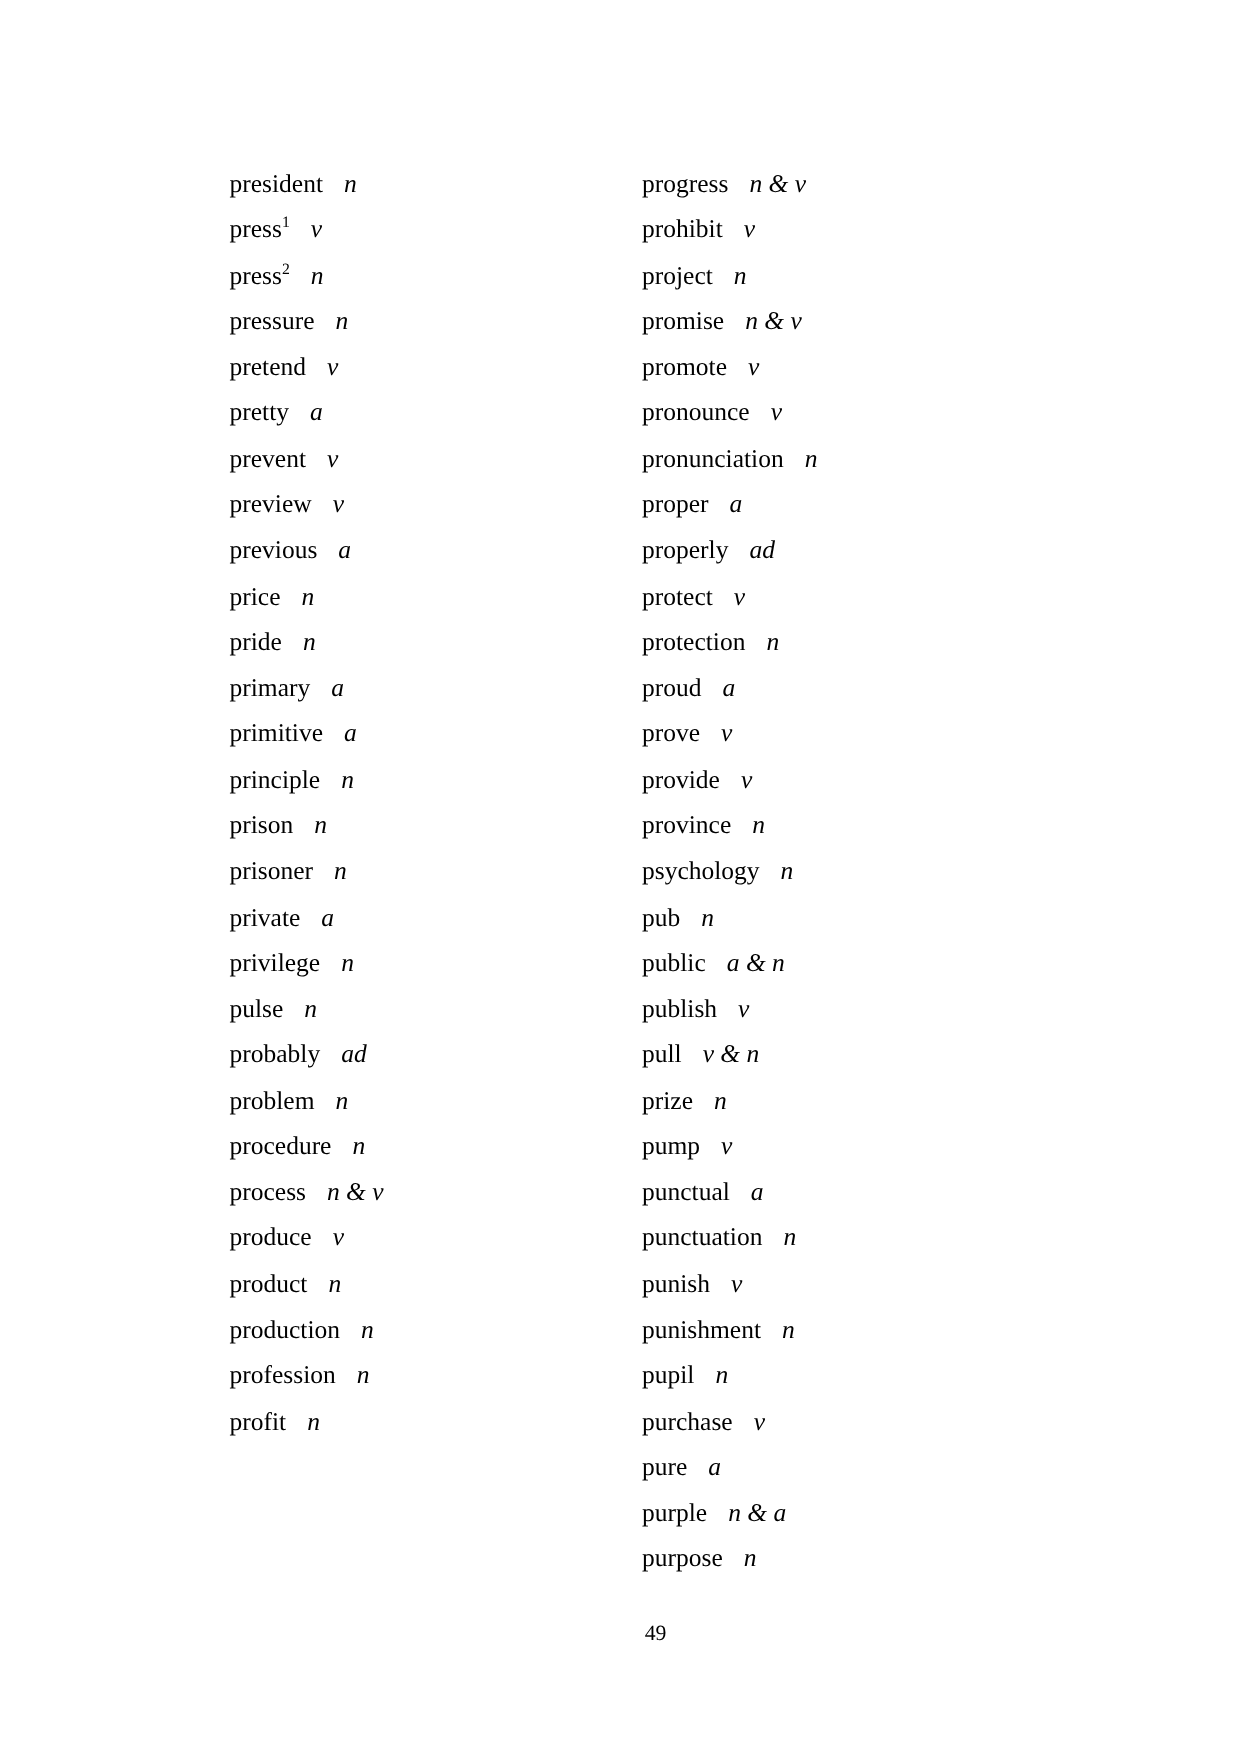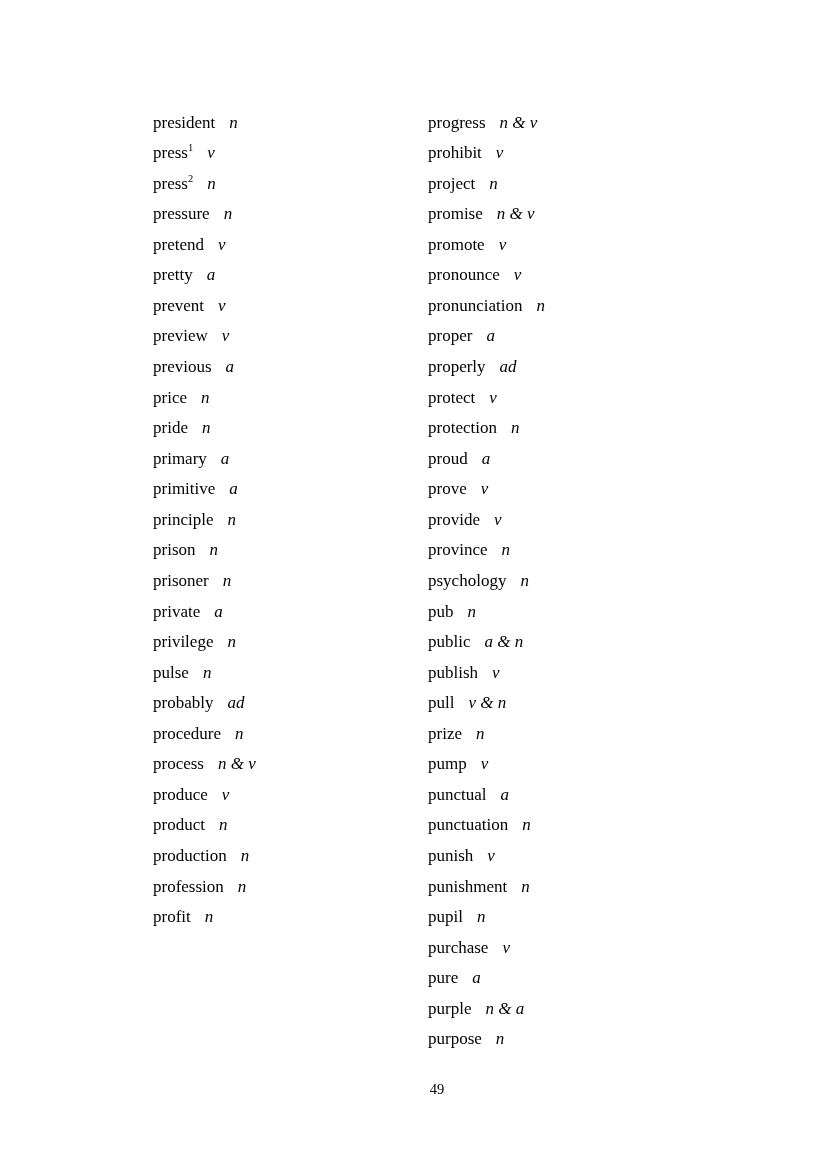--- a/index.html
+++ b/index.html
@@ -66,20 +66,21 @@
       <div class="row"><span class="w">pride</span><span class="pos">n</span></div>
       <div class="row"><span class="w">primary</span><span class="pos">a</span></div>
       <div class="row"><span class="w">primitive</span><span class="pos">a</span></div>
       <div class="row"><span class="w">principle</span><span class="pos">n</span></div>
       <div class="row"><span class="w">prison</span><span class="pos">n</span></div>
       <div class="row"><span class="w">prisoner</span><span class="pos">n</span></div>
       <div class="row"><span class="w">private</span><span class="pos">a</span></div>
       <div class="row"><span class="w">privilege</span><span class="pos">n</span></div>
       <div class="row"><span class="w">pulse</span><span class="pos">n</span></div>
       <div class="row"><span class="w">probably</span><span class="pos">ad</span></div>
+      <div class="row"><span class="w">problem</span><span class="pos">n</span></div>
       <div class="row"><span class="w">procedure</span><span class="pos">n</span></div>
       <div class="row"><span class="w">process</span><span class="pos">n &amp; v</span></div>
       <div class="row"><span class="w">produce</span><span class="pos">v</span></div>
       <div class="row"><span class="w">product</span><span class="pos">n</span></div>
       <div class="row"><span class="w">production</span><span class="pos">n</span></div>
       <div class="row"><span class="w">profession</span><span class="pos">n</span></div>
       <div class="row"><span class="w">profit</span><span class="pos">n</span></div>
     </div>
   <div class="col col-right">
       <div class="row"><span class="w">progress</span><span class="pos">n &amp; v</span></div>

